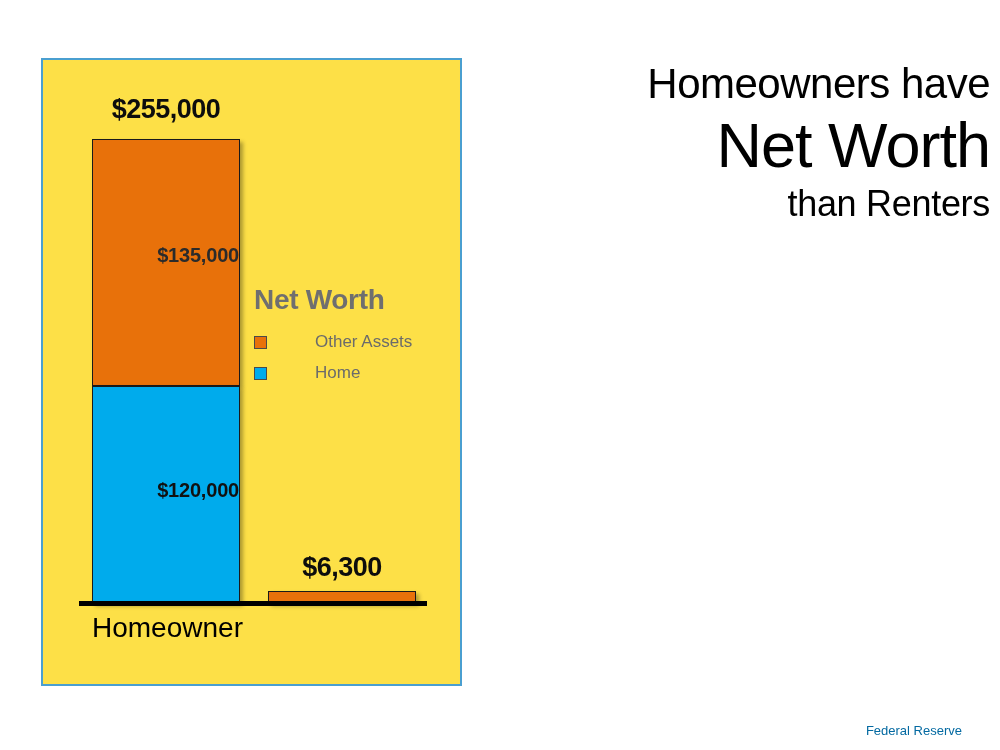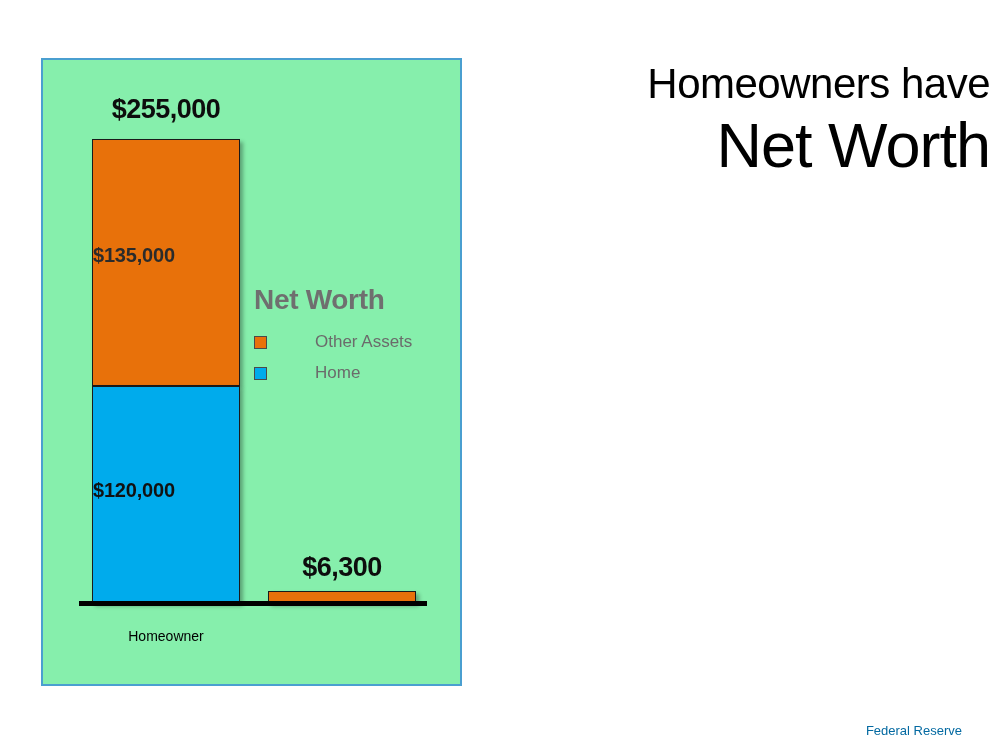--- a/index.html
+++ b/index.html
@@ -16,21 +16,21 @@
     -webkit-font-smoothing: antialiased;
   }
 
   
   #chart-panel {
     position: absolute;
     left: 41px;
     top: 58px;
     width: 421px;
     height: 628px;
-    background: #86efac;
+    background: #fde047;
     border: 2px solid #4a9fd0;
     box-sizing: border-box;
   }
 
   
   .plot {
     position: absolute;
     inset: 0;
   }
 
@@ -68,21 +68,21 @@
 
   #seg-ho-other { height: 247px; }
   #seg-ho-home  { height: 217px; }
   #seg-rn-other { height: 12px; }
 
   
   .seg-label {
     position: absolute;
     left: 0;
     right: 0;
-    text-align: left;
+    text-align: right;
     font-size: 20px;
     font-weight: bold;
     color: #2b2b2b;
     letter-spacing: -0.2px;
   }
   #label-ho-other { top: 104px; }
   #label-ho-home  { top: 92px; color: #111111; }
 
   .top-label {
     position: absolute;
@@ -100,21 +100,21 @@
   #label-total-renter {
     left: 225px;
     width: 148px;
     bottom: 101px;
   }
 
   
   .cat-label {
     position: absolute;
     bottom: 40px;
-    font-size: 14px;
+    font-size: 28px;
     color: #000000;
     text-align: center;
   }
   #cat-homeowner { left: 49px; width: 148px; }
   #cat-renter    { left: 225px; width: 148px; }
 
   
   #legend {
     position: absolute;
     left: 211px;
@@ -239,15 +239,16 @@
         <span class="legend-text">Home</span>
       </div>
     </div>
 
   </div>
 </div>
 
 <div id="message-panel">
   <div id="msg-line1">Homeowners have</div>
   <div id="msg-networth">Net Worth</div>
+  <div id="msg-than-renters">than Renters</div>
 </div>
 
 <div id="source-attribution">Federal Reserve</div>
 
 </body></html>

